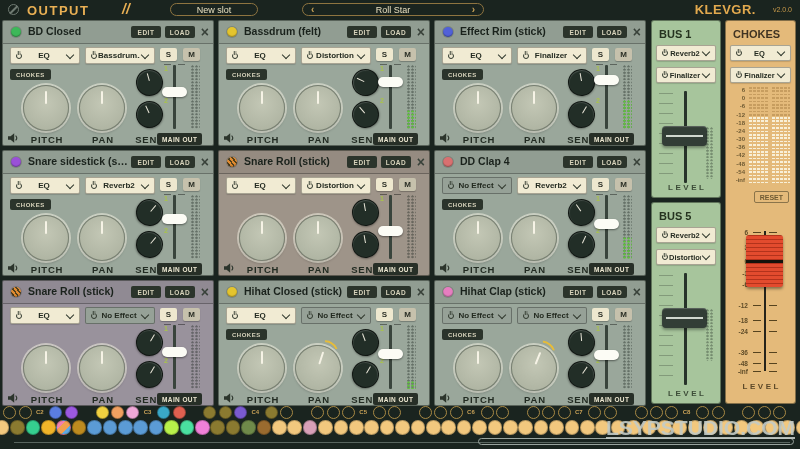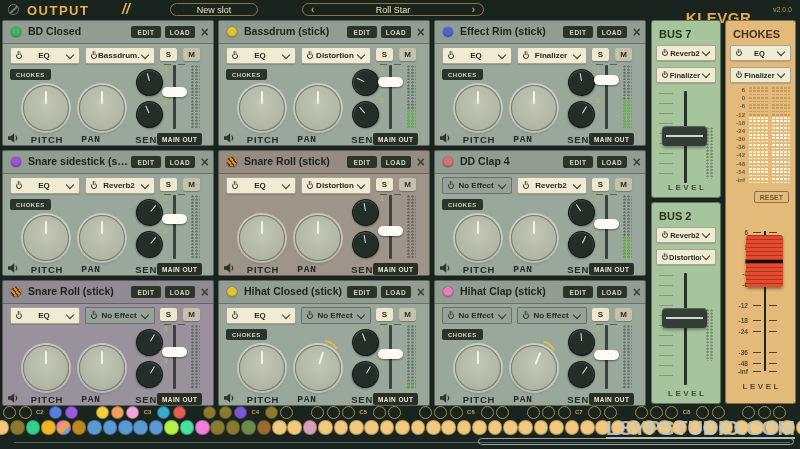--- a/index.html
+++ b/index.html
@@ -13,21 +13,21 @@
     border:1.5px solid #6f7a72; border-radius:50%; box-sizing:border-box; }
   .block-icon::after { content:''; position:absolute; left:-1px; top:3.6px; width:11px; height:1.5px;
     background:#6f7a72; transform:rotate(-45deg); }
   .logo { position:absolute; left:27px; top:3px; font-size:13px; font-weight:bold; color:#e9b054; letter-spacing:1.5px; }
   .logo-slashes { position:absolute; left:122px; top:1px; font-size:14px; font-weight:bold; font-style:italic; color:#e9b054; }
   .pill { position:absolute; top:3px; height:13px; border:1px solid #8e7440; border-radius:8px;
     color:#e9e0c0; font-size:9px; display:flex; align-items:center; justify-content:center; box-sizing:border-box; }
   .newslot { left:170px; width:88px; }
   .preset  { left:302px; width:182px; justify-content:space-between; padding:0 8px; }
   .preset .arrow { color:#c9a257; font-size:10px; font-weight:bold; }
-  .brand { position:absolute; right:44px; top:9px; font-size:15px; font-weight:bold; color:#e2a94e; letter-spacing:.5px; }
+  .brand { position:absolute; right:44px; top:2px; font-size:13px; font-weight:bold; color:#e2a94e; letter-spacing:.5px; }
   .ver   { position:absolute; right:8px;  top:6px; font-size:7px; color:#c89a4a; }
 
   
   .grid { position:absolute; left:2px; top:20px; display:grid;
     grid-template-columns:repeat(3,212px); grid-template-rows:repeat(3,126px); gap:4px; }
   .cell { position:relative; background:var(--bg,#9aa79b); border:1px solid rgba(10,18,12,.45);
     border-radius:2px; box-sizing:border-box; overflow:hidden; }
   .chead { position:absolute; top:0; left:0; right:0; height:22px;
     background:rgba(0,0,0,.055); border-bottom:1px solid rgba(0,0,0,.28); }
   .dot { position:absolute; left:8px; top:6px; width:10px; height:10px; border-radius:50%;
@@ -77,21 +77,21 @@
   .sknob { position:absolute; width:27px; height:27px; border-radius:50%; background:#222e27;
     border:1px solid rgba(0,0,0,.5); box-shadow:inset 0 1px 1px rgba(255,255,255,.18), 0 1px 2px rgba(0,0,0,.35);
     transform:rotate(calc(var(--deg,0)*1deg)); box-sizing:border-box; }
   .sknob .ptr { position:absolute; left:50%; top:2.5px; width:1.5px; height:8px; background:#e9e6d8; transform:translateX(-50%); }
   .sknob.s1 { left:133px; top:48px; } .sknob.s2 { left:133px; top:80px; }
   .num { position:absolute; font-size:7px; font-weight:bold; color:#a9c24d; }
   .num.n1 { left:161px; top:44px; } .num.n2 { left:161px; top:76px; }
 
   .klabel { position:absolute; top:113px; font-size:9.5px; font-weight:bold; color:#222b22;
     letter-spacing:.8px; text-align:center; }
-  .klabel.lp { left:0; width:88px; } .klabel.la { left:44px; width:88px;font-family:Liberation Mono, monospace; } .klabel.ls { left:118px; width:58px; }
+  .klabel.lp { left:0; width:88px; } .klabel.la { left:56px; width:88px; } .klabel.ls { left:118px; width:58px; }
 
   .sl-track  { position:absolute; left:170px; top:44px; width:3px; height:64px; background:#39443c; border-radius:1px; }
   .sl-tick   { position:absolute; left:161px; top:43px; width:21px; height:1px;
     background:linear-gradient(to right, rgba(0,0,0,.4) 0 7px, transparent 7px 14px, rgba(0,0,0,.4) 14px 21px); }
   .sl-handle { position:absolute; left:159px; width:25px; height:10px; border-radius:5px; background:#fcfcf5;
     box-shadow:0 1px 2px rgba(0,0,0,.45); top:calc(44px + var(--pos,0)*0.54px); }
   .meter { position:absolute; left:188px; top:44px; width:9px; height:64px;
     background-image:radial-gradient(circle at 1.5px 1.5px, rgba(20,30,24,.4) 1px, transparent 1.3px);
     background-size:4px 3.2px; }
   .meter::after { content:''; position:absolute; left:0; right:0; bottom:0; height:calc(var(--lv,0)*1%);
@@ -230,21 +230,21 @@
     <span class="mainout">MAIN OUT</span>
     <svg class="spk" viewBox="0 0 12 10" width="12" height="10">
       <path d="M0 3.2 v3.6 h2.6 L6.2 9.8 V0.2 L2.6 3.2 Z" fill="#2c352c"></path>
       <path d="M7.6 2.6 a3.4 3.4 0 0 1 0 4.8" stroke="#2c352c" stroke-width="1.1" fill="none"></path>
     </svg>
   </div>
 
   <div class="cell" style="--bg: #9aa79b;">
     <div class="chead">
       <span class="dot" data-dot="solid" style="--c: #e4c42e;"></span>
-      <span class="ctitle">Bassdrum (stick)</span>
+      <span class="ctitle">Bassdrum (felt)</span>
       <button class="hbtn edit">EDIT</button>
       <button class="hbtn load">LOAD</button>
       <span class="close">×</span>
     </div>
     <div class="dd fx1" data-state="on">
       <span class="pw"></span>
       <span class="ddlabel">EQ</span>
       <span class="chev"></span>
     </div>
     <div class="dd fx2" data-state="on">
@@ -621,42 +621,42 @@
     <div class="meter" style="--lv: 0;"></div>
     <span class="mainout">MAIN OUT</span>
     <svg class="spk" viewBox="0 0 12 10" width="12" height="10">
       <path d="M0 3.2 v3.6 h2.6 L6.2 9.8 V0.2 L2.6 3.2 Z" fill="#2c352c"></path>
       <path d="M7.6 2.6 a3.4 3.4 0 0 1 0 4.8" stroke="#2c352c" stroke-width="1.1" fill="none"></path>
     </svg>
   </div>
 </div>
 
 <div class="panel bus bus1">
-  <div class="ptitle">BUS 7</div>
+  <div class="ptitle">BUS 1</div>
   <div class="dd rdd r1" data-state="on">
     <span class="pw"></span>
     <span class="ddlabel">Reverb2</span>
     <span class="chev"></span>
   </div>
   <div class="dd rdd r2" data-state="on">
     <span class="pw"></span>
     <span class="ddlabel">Finalizer</span>
     <span class="chev"></span>
   </div>
   <div class="fader-zone">
     <div class="ticks"></div>
     <div class="ftrack"></div>
     <div class="fhandle" style="--pos: 49;"></div>
     <div class="busmeter"></div>
   </div>
   <div class="plevel">LEVEL</div>
 </div>
 
 <div class="panel bus bus2">
-  <div class="ptitle">BUS 2</div>
+  <div class="ptitle">BUS 5</div>
   <div class="dd rdd r1" data-state="on">
     <span class="pw"></span>
     <span class="ddlabel">Reverb2</span>
     <span class="chev"></span>
   </div>
   <div class="dd rdd r2" data-state="on">
     <span class="pw"></span>
     <span class="ddlabel">Distortion</span>
     <span class="chev"></span>
   </div>

